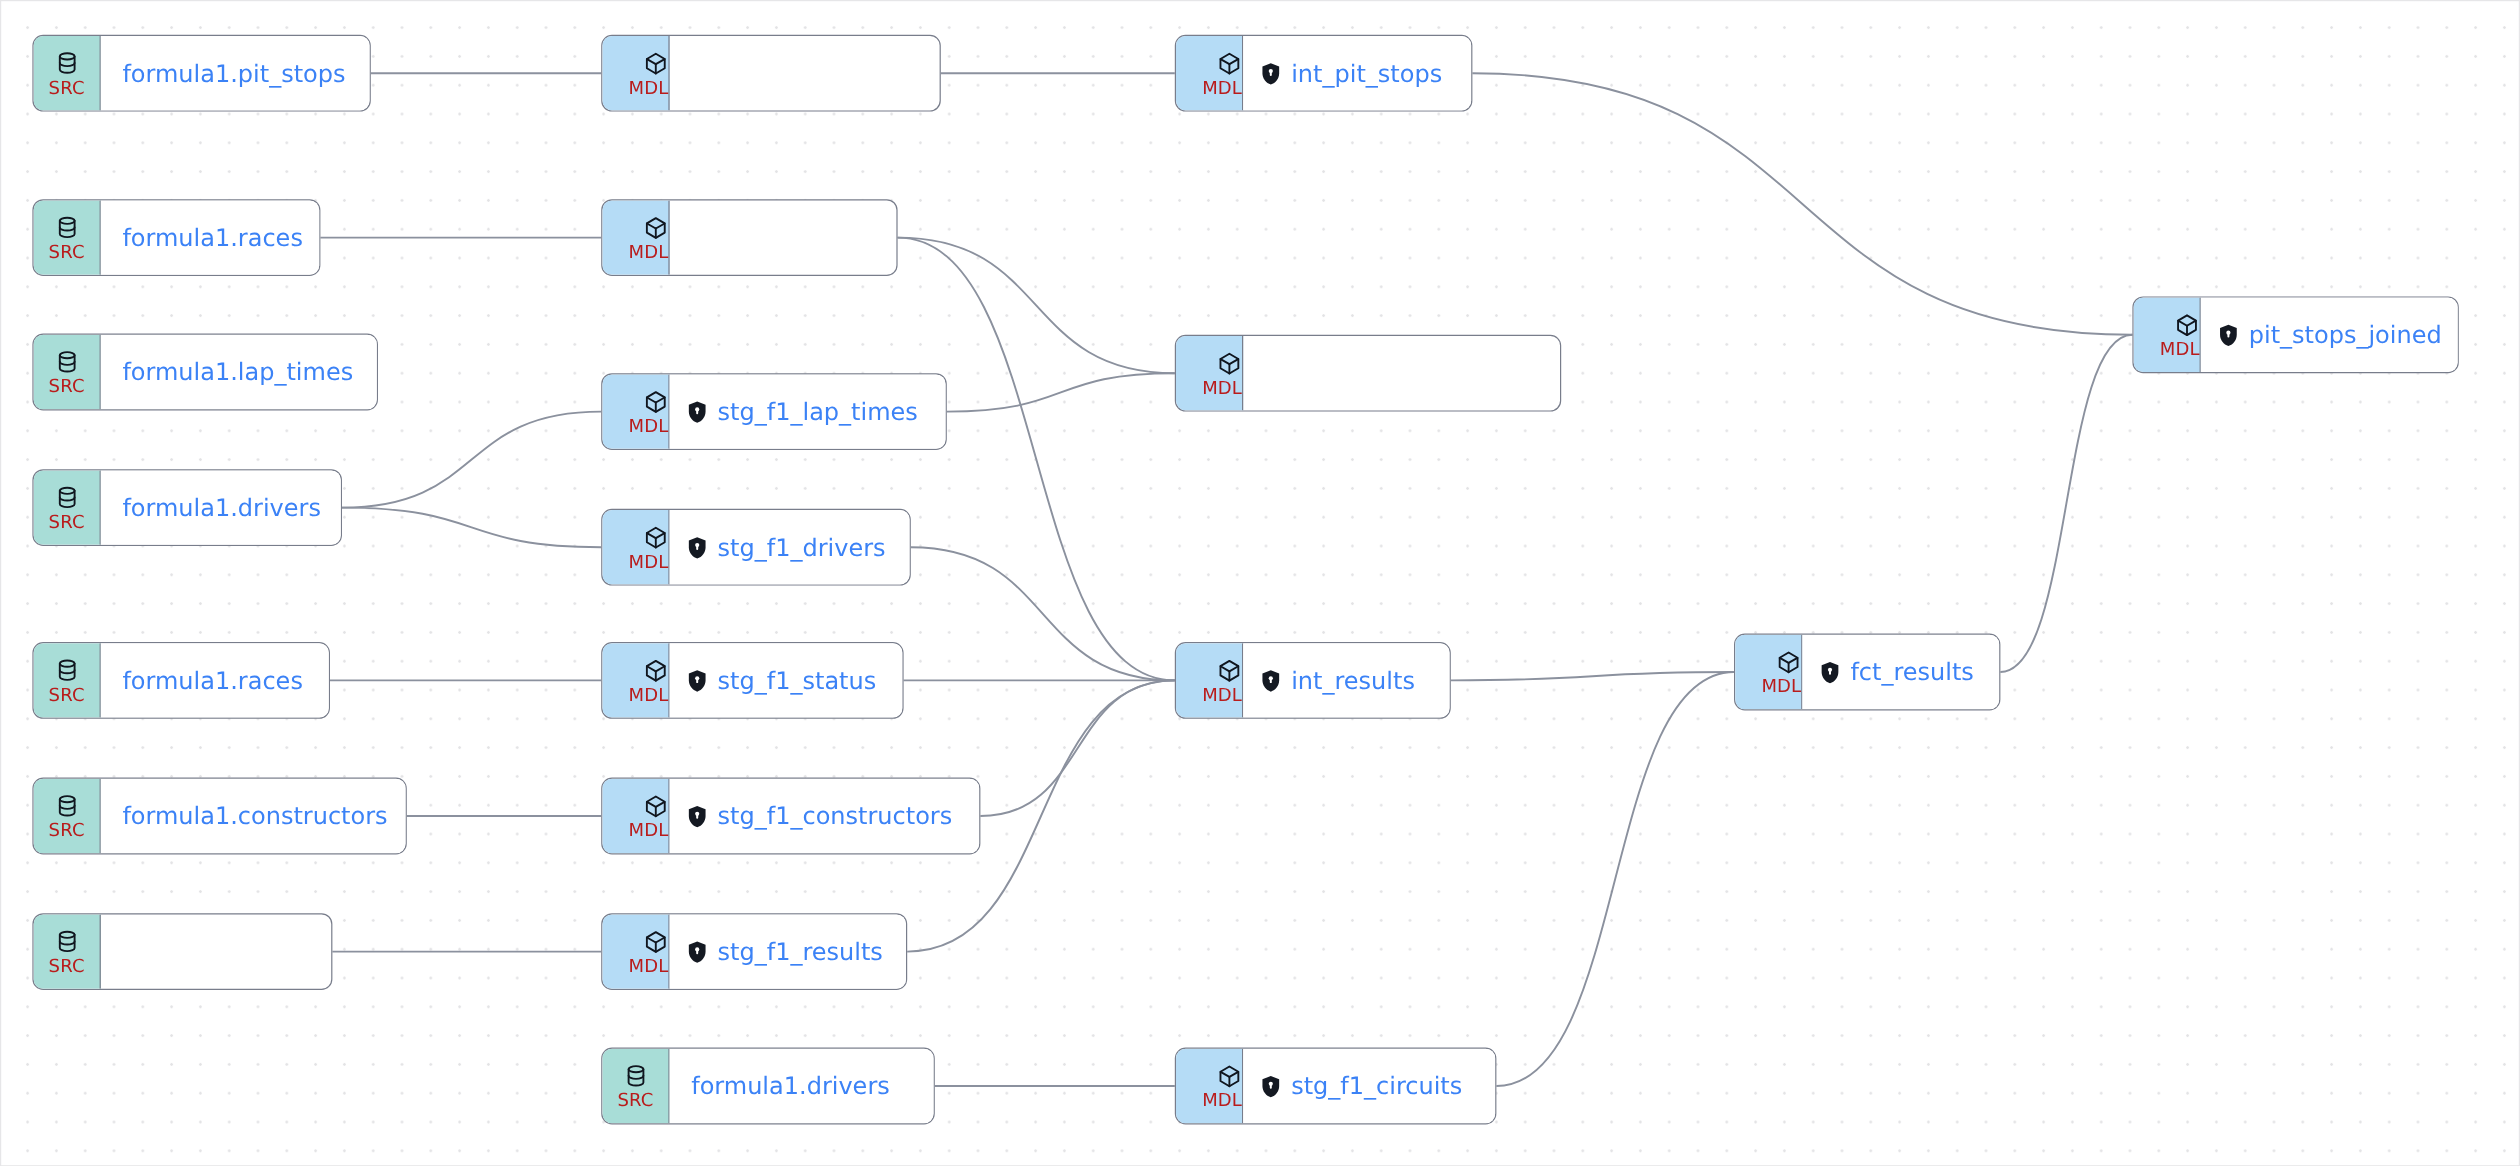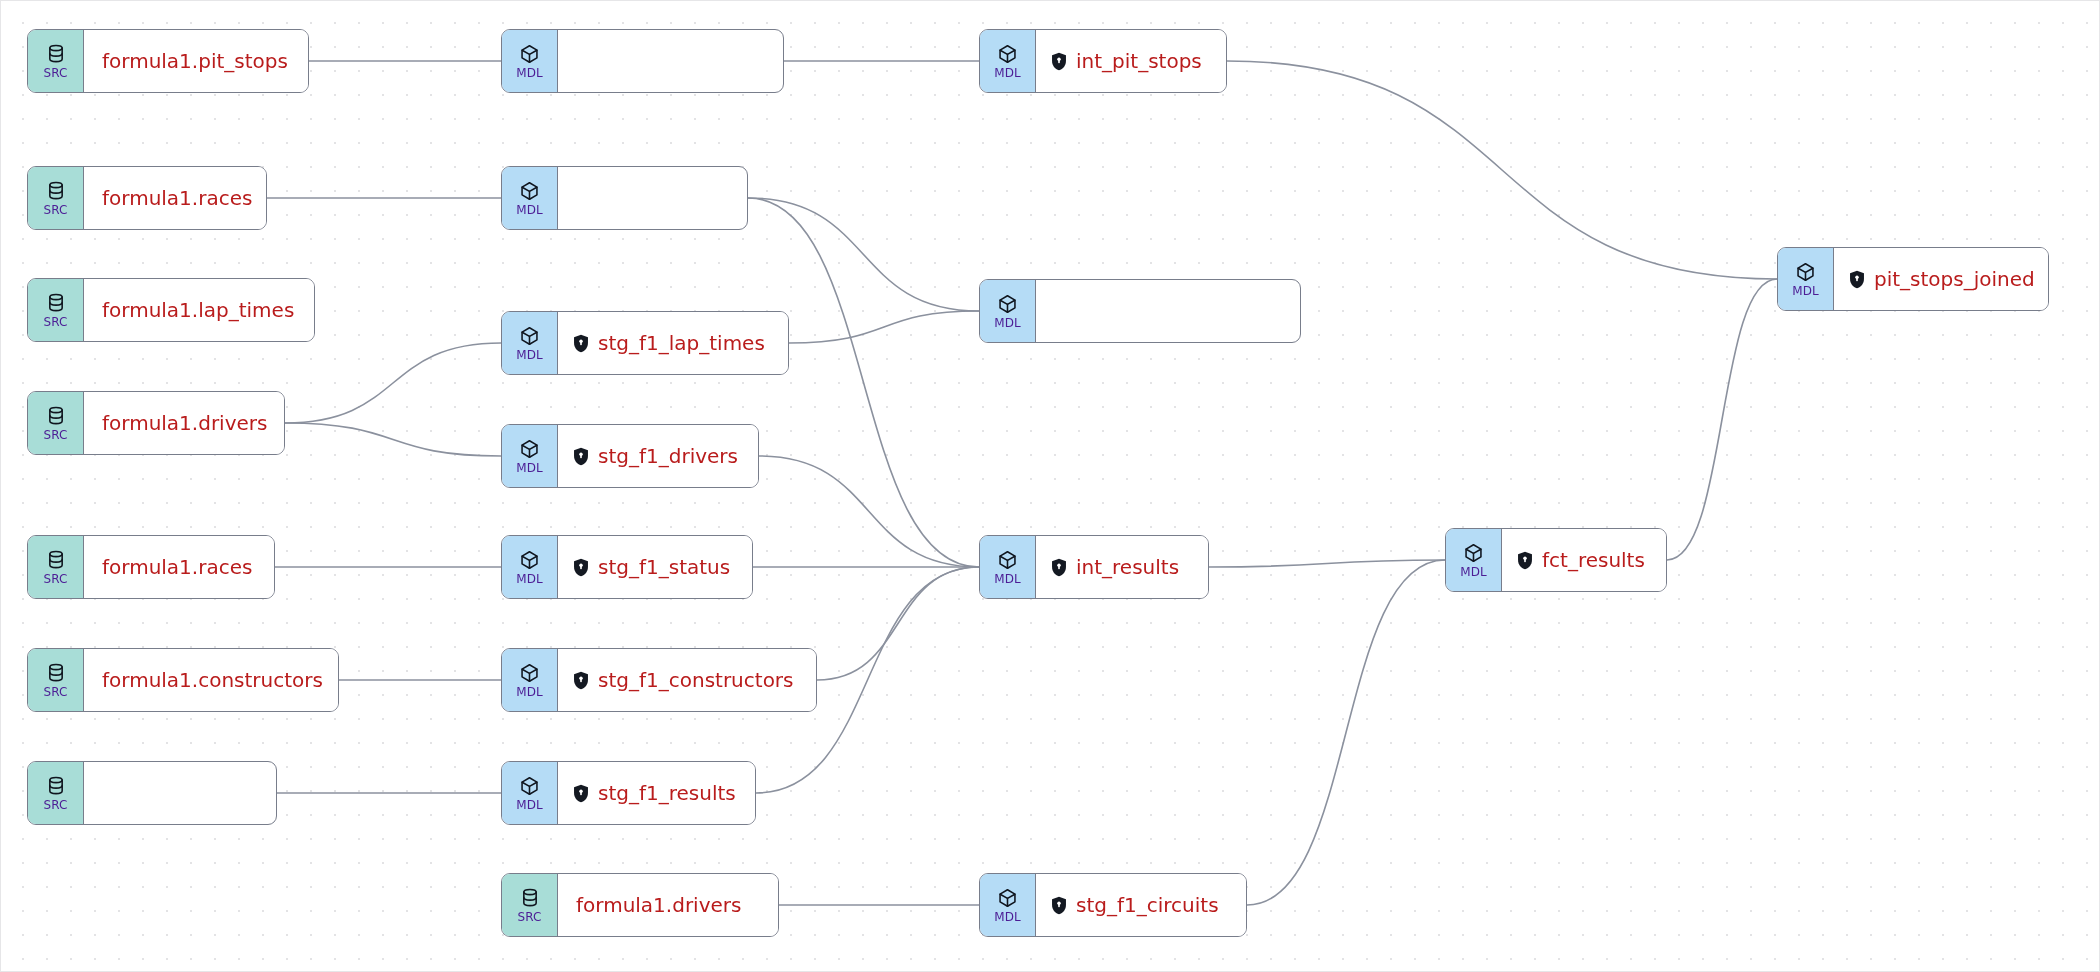--- a/index.html
+++ b/index.html
@@ -39,42 +39,42 @@
     display:flex;
     flex-direction:column;
     align-items:center;
     justify-content:center;
     gap:1px;
     border-right:1.6px solid #787d8b;
     box-sizing:border-box;
   }
   .badge .bicon{display:block;line-height:0;height:22px;}
   .badge .btext{
-    font-size:12px;
+    font-size:15px;
     letter-spacing:.1px;
-    color:#4c1d95;
+    color:#b91c1c;
     line-height:1;
     margin-top:1px;
   }
   .node.src .badge{background:#a8ddd7;}
-  .node.mdl .badge{background:#b5dcf6;}
+  .node.mdl .badge{background:#b5dcf6;align-items:flex-end;}
 
   .body{
     flex:1 1 auto;
     display:flex;
     align-items:center;
     gap:9px;
     padding:0 15px;
     background:#fff;
     white-space:nowrap;
   }
   .node.src .body{padding-left:18px;}
   .label{
     font-size:20px;
-    color:#b91c1c;
+    color:#3b82f6;
     line-height:1;
   }
   .shield{display:block;line-height:0;flex:0 0 auto;}
 </style>
 </head>
 <body>
 
 <div id="canvas">
   <svg id="edges">
       <path d="M 308 60 C 413.6 60, 394.4 60, 500 60"></path>

